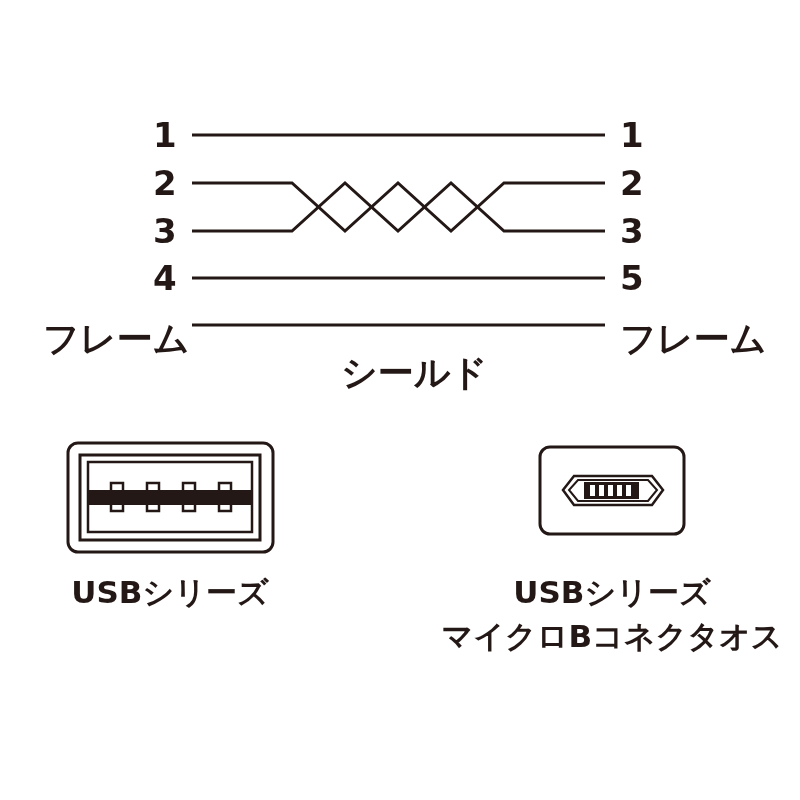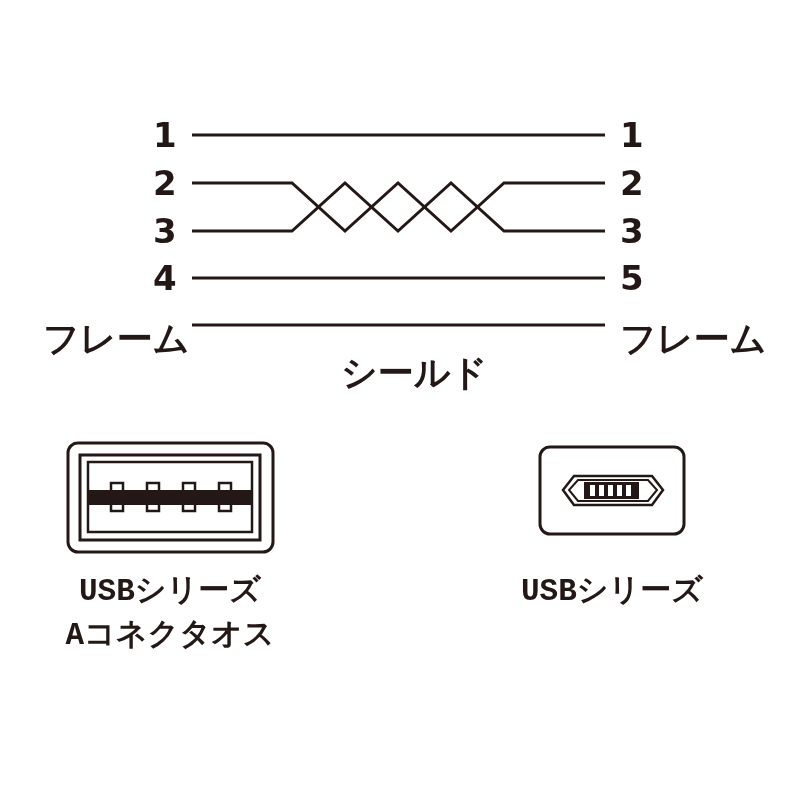--- a/index.html
+++ b/index.html
@@ -2,21 +2,21 @@
 <html><head>
 <meta charset="utf-8">
 <style>
   html, body { margin:0; padding:0; background:#ffffff; }
   body { width:800px; height:800px; position:relative; overflow:hidden;
          font-family:"DejaVu Sans","Liberation Sans",sans-serif; color:#231815; }
   svg.diagram { position:absolute; left:0; top:0; }
   .lbl { position:absolute; font-weight:bold; color:#231815; line-height:1; white-space:nowrap; }
   .pin { font-size:34px; }
   .jp { font-size:36px;margin-top:12px; }
-  .cap { font-size:31px; text-align:center; line-height:44px;font-family:Liberation Mono, monospace; }
+  .cap { font-size:31px; text-align:center; line-height:44px; }
 </style>
 </head>
 <body>
 
 <svg class="diagram" width="800" height="800" viewBox="0 0 800 800">
   <g stroke="#231815" stroke-width="3" fill="none" stroke-linejoin="miter">
 
     <line x1="192" y1="135" x2="605" y2="135"></line>
 
     <polyline points="192,183 292,183 345,231 398,183 451,231 504,183 605,183"></polyline>
@@ -64,17 +64,17 @@
 <div class="lbl pin" style="left:620px;top:118px;">1</div>
 <div class="lbl pin" style="left:620px;top:166px;">2</div>
 <div class="lbl pin" style="left:620px;top:214px;">3</div>
 <div class="lbl pin" style="left:620px;top:261px;">5</div>
 <div class="lbl jp" style="left:620px;top:309px;">フレーム</div>
 
 <div class="lbl jp" style="left:341px;top:343px;">シールド</div>
 
 <div class="lbl cap" style="left:40px;top:570px;width:260px;">
   <div>USBシリーズ</div>
-  <div>Aコネクタオス</div>
 </div>
 <div class="lbl cap" style="left:432px;top:570px;width:360px;">
   <div>USBシリーズ</div>
+  <div>マイクロBコネクタオス</div>
 </div>
 
 </body></html>

